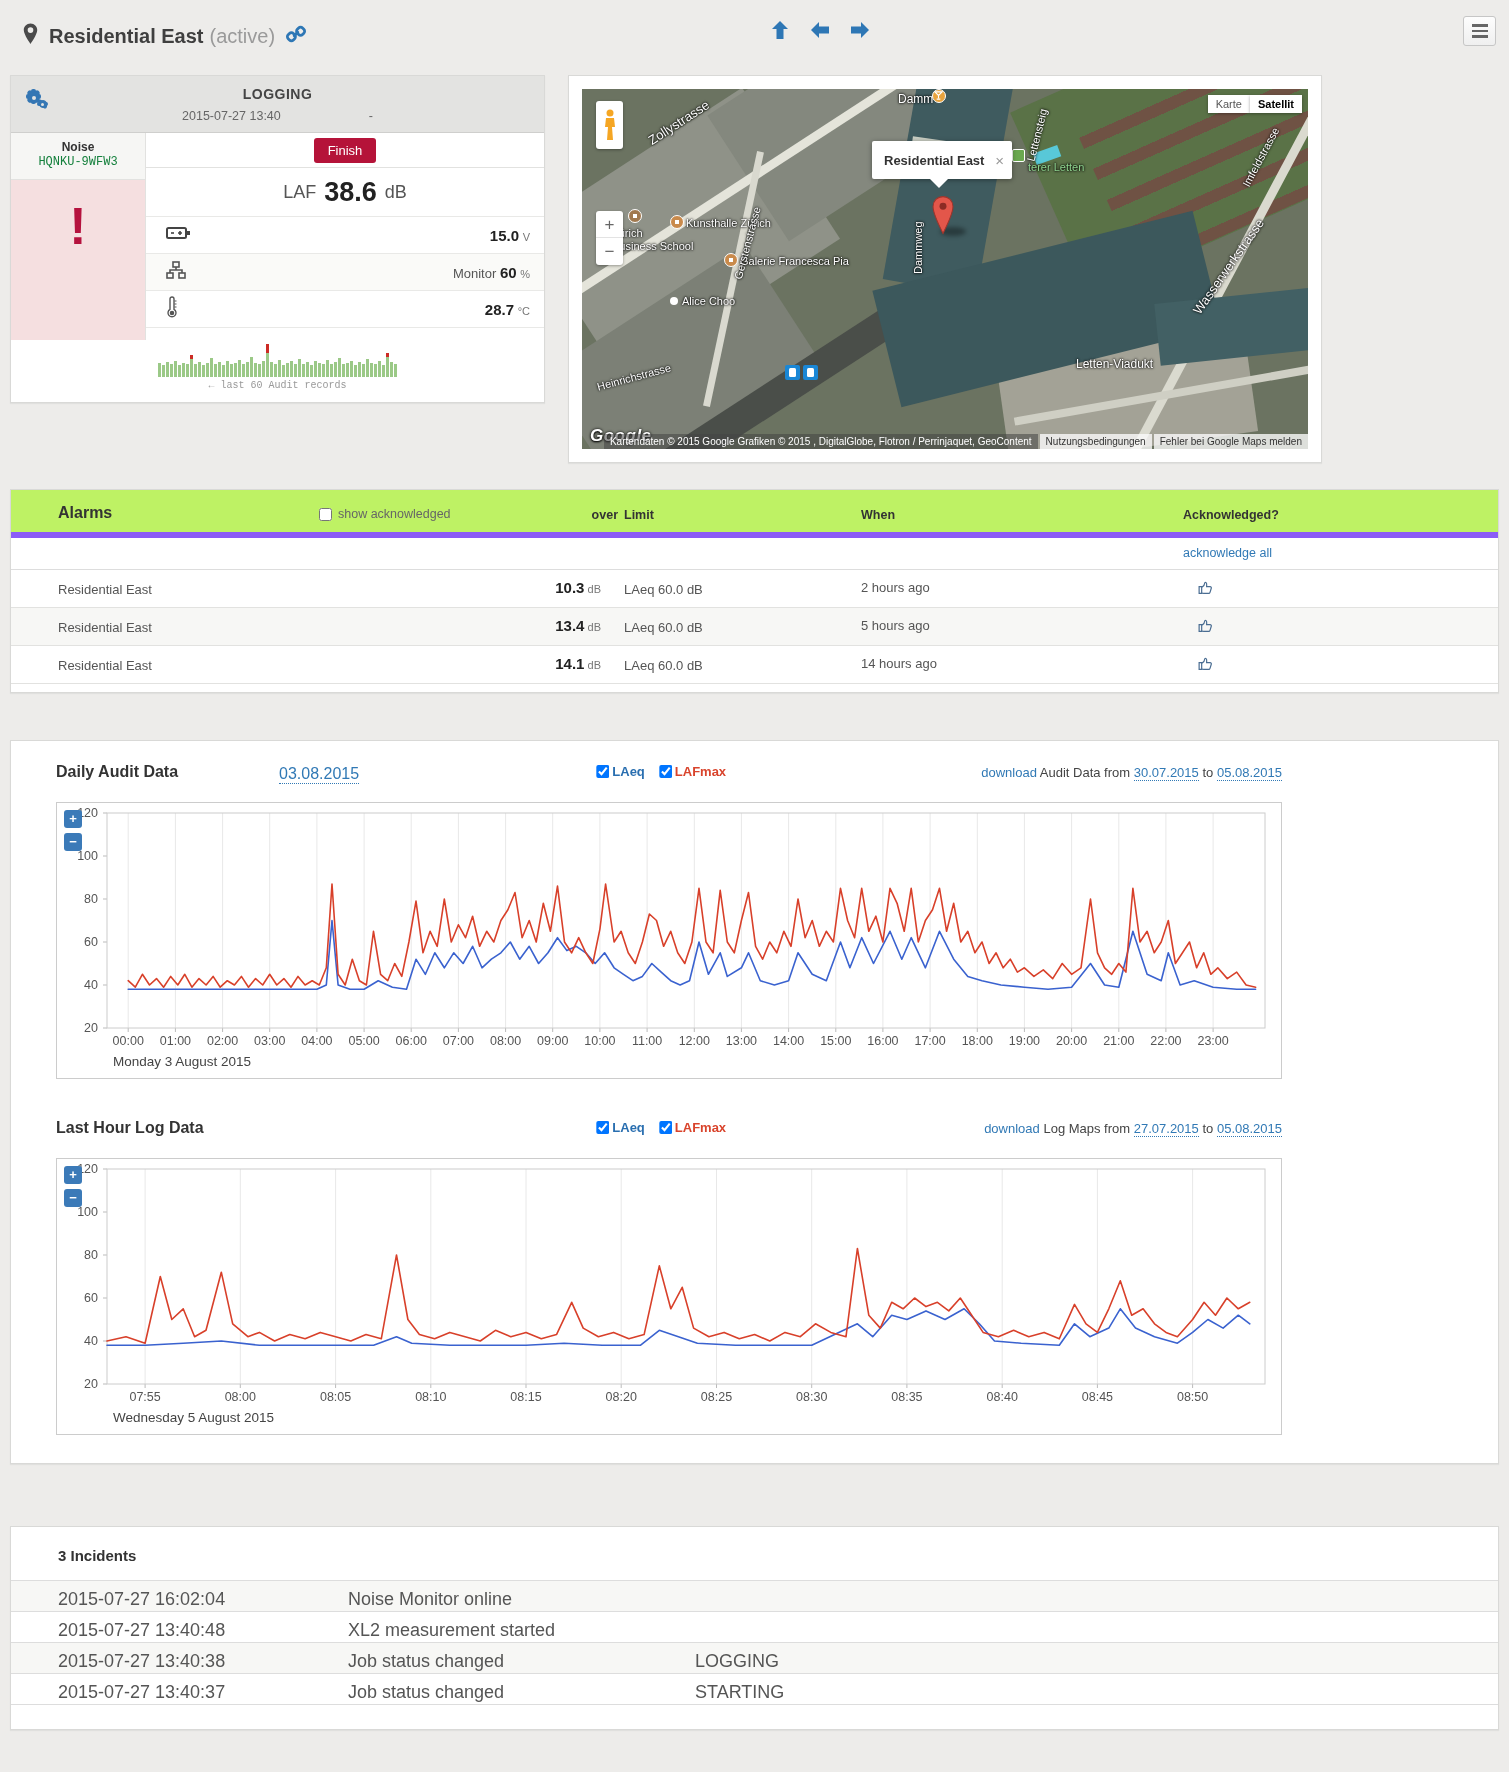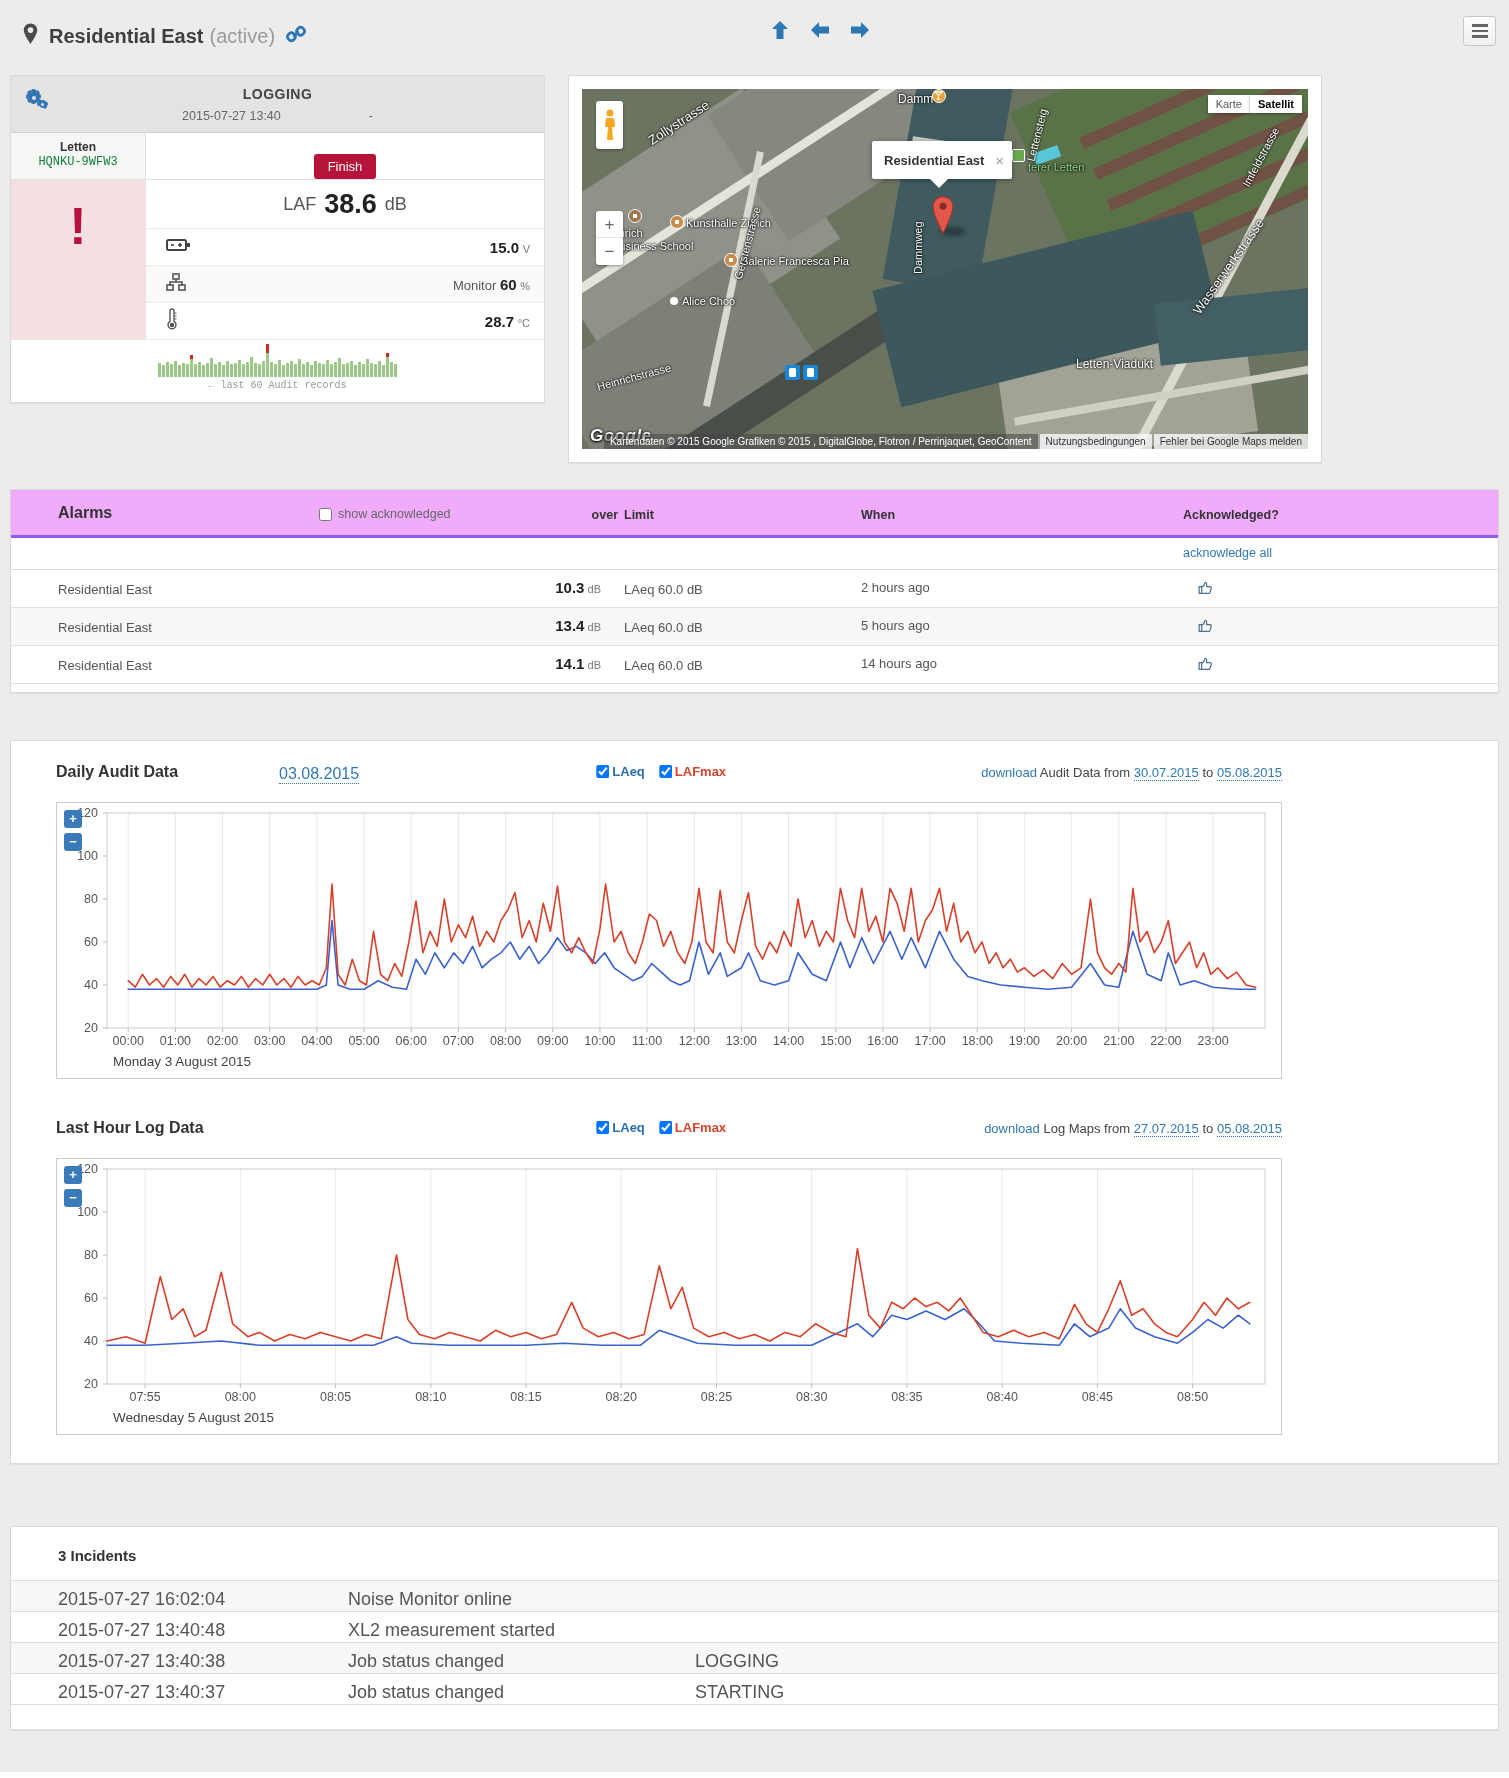--- a/index.html
+++ b/index.html
@@ -39,21 +39,21 @@
   .sc-times { display:flex; justify-content:center; gap:88px; font-size:12.5px; color:#666; margin-top:7px; }
 
   .sc-body { display:flex; }
   .sc-leftcol { width:135px; flex:none; border-right:1px solid #e2e2e0; }
   .netbox-cell { height:47px; background:#f6f6f4; border-bottom:1px solid #e2e2e0; text-align:center; padding-top:7px; }
   .netbox-cell .nb1 { font-size:12px; font-weight:bold; color:#333; }
   .netbox-cell .nb2 { font-size:12px; font-family:"Liberation Mono", monospace; color:#15803d; margin-top:1px; }
   .alert-cell { height:160px; background:#f5dfe0; display:flex; align-items:flex-start; justify-content:center; }
   .alert-mark { font-size:52px; font-weight:bold; color:#b5123e; line-height:1.1; margin-top:18px; }
   .sc-rightcol { flex:1; }
-  .finish-row { height:47px; border-bottom:1px solid #e2e2e0; display:flex; align-items:flex-end; justify-content:center; }
+  .finish-row { height:35px; border-bottom:1px solid #e2e2e0; display:flex; align-items:center; justify-content:center; }
   .finish-btn { background:#b51339; color:#fff; border:none; border-radius:3px; font-size:13px; padding:5px 14px; cursor:pointer; font-family:inherit; }
   .laf-row { height:49px; border-bottom:1px solid #e9e9e7; display:flex; align-items:center; justify-content:center; gap:8px; }
   .laf-label { font-size:18px; color:#555; }
   .laf-value { font-size:27px; font-weight:bold; color:#222; }
   .laf-unit { font-size:18px; color:#555; }
   .m-row { height:37px; border-bottom:1px solid #e9e9e7; display:flex; align-items:center; padding:0 14px 0 20px; }
   .m-row.alt { background:#fafaf8; }
   .m-icon { width:30px; }
   .m-val { margin-left:auto; font-size:13px; color:#555; }
   .m-val b { font-size:15px; color:#222; }
@@ -133,21 +133,21 @@
   .mt-btn { font-size:11px; padding:3px 8px; background:#fff; color:#565656; box-shadow:0 1px 3px rgba(0,0,0,.35); cursor:pointer; }
   .mt-btn.active { font-weight:bold; color:#000; }
 
   .attr { position:absolute; left:0; right:0; bottom:0; height:16px; z-index:8; display:flex; align-items:center; justify-content:flex-end; font-size:10px; }
   .attr-main { background:rgba(68,68,68,.55); color:#fff; padding:2px 6px; }
   .attr-chip { background:rgba(250,250,250,.8); color:#333; padding:2px 6px; margin-left:2px; cursor:pointer; }
   .glogo { position:absolute; left:8px; bottom:3px; z-index:8; color:#fff; font-size:17px; font-weight:bold; letter-spacing:.5px; text-shadow:0 0 3px #000,0 1px 2px #000; font-style:italic; }
 
   
   .alarms-card { margin:26px 10px 0 10px; position:relative; padding-bottom:8px; }
-  .al-head { position:relative; height:48px; background:#f0abfc; border-bottom:3px solid #8b5cf6; }
+  .al-head { position:relative; height:48px; background:#bef264; border-bottom:6px solid #8b5cf6; }
   .al-head .alarms-title { position:absolute; left:47px; top:14px; font-size:16px; font-weight:bold; color:#333; }
   .al-showack { position:absolute; left:308px; top:17px; font-size:12.5px; color:#666; display:flex; align-items:center; gap:6px; }
   .al-col { position:absolute; top:18px; font-size:12.5px; font-weight:bold; color:#333; }
   .col-over { left:447px; width:160px; text-align:right; }
   .col-limit { left:613px; } .col-when { left:850px; } .col-ack { left:1172px; }
   .al-ackall-row { position:relative; height:32px; border-bottom:1px solid #ddd; }
   .al-ackall { position:absolute; left:1172px; top:8px; font-size:12.5px; color:#3179b5; text-decoration:none; cursor:pointer; }
   .al-row { position:relative; height:38px; border-bottom:1px solid #e2e2e0; }
   .al-row.alt { background:#f7f7f5; }
   .al-row .c-name { position:absolute; left:47px; top:12px; font-size:13px; color:#555; }
@@ -241,21 +241,21 @@
       </span>
       <div class="sc-state">LOGGING</div>
       <div class="sc-times">
         <span>2015-07-27 13:40</span>
         <span>-</span>
       </div>
     </div>
     <div class="sc-body">
       <div class="sc-leftcol">
         <div class="netbox-cell">
-          <div class="nb1">Letten</div>
+          <div class="nb1">Noise</div>
           <div class="nb2">HQNKU-9WFW3</div>
         </div>
         <div class="alert-cell">
           <span class="alert-mark">!</span>
         </div>
       </div>
       <div class="sc-rightcol">
         <div class="finish-row">
           <button class="finish-btn">Finish</button>
         </div>

